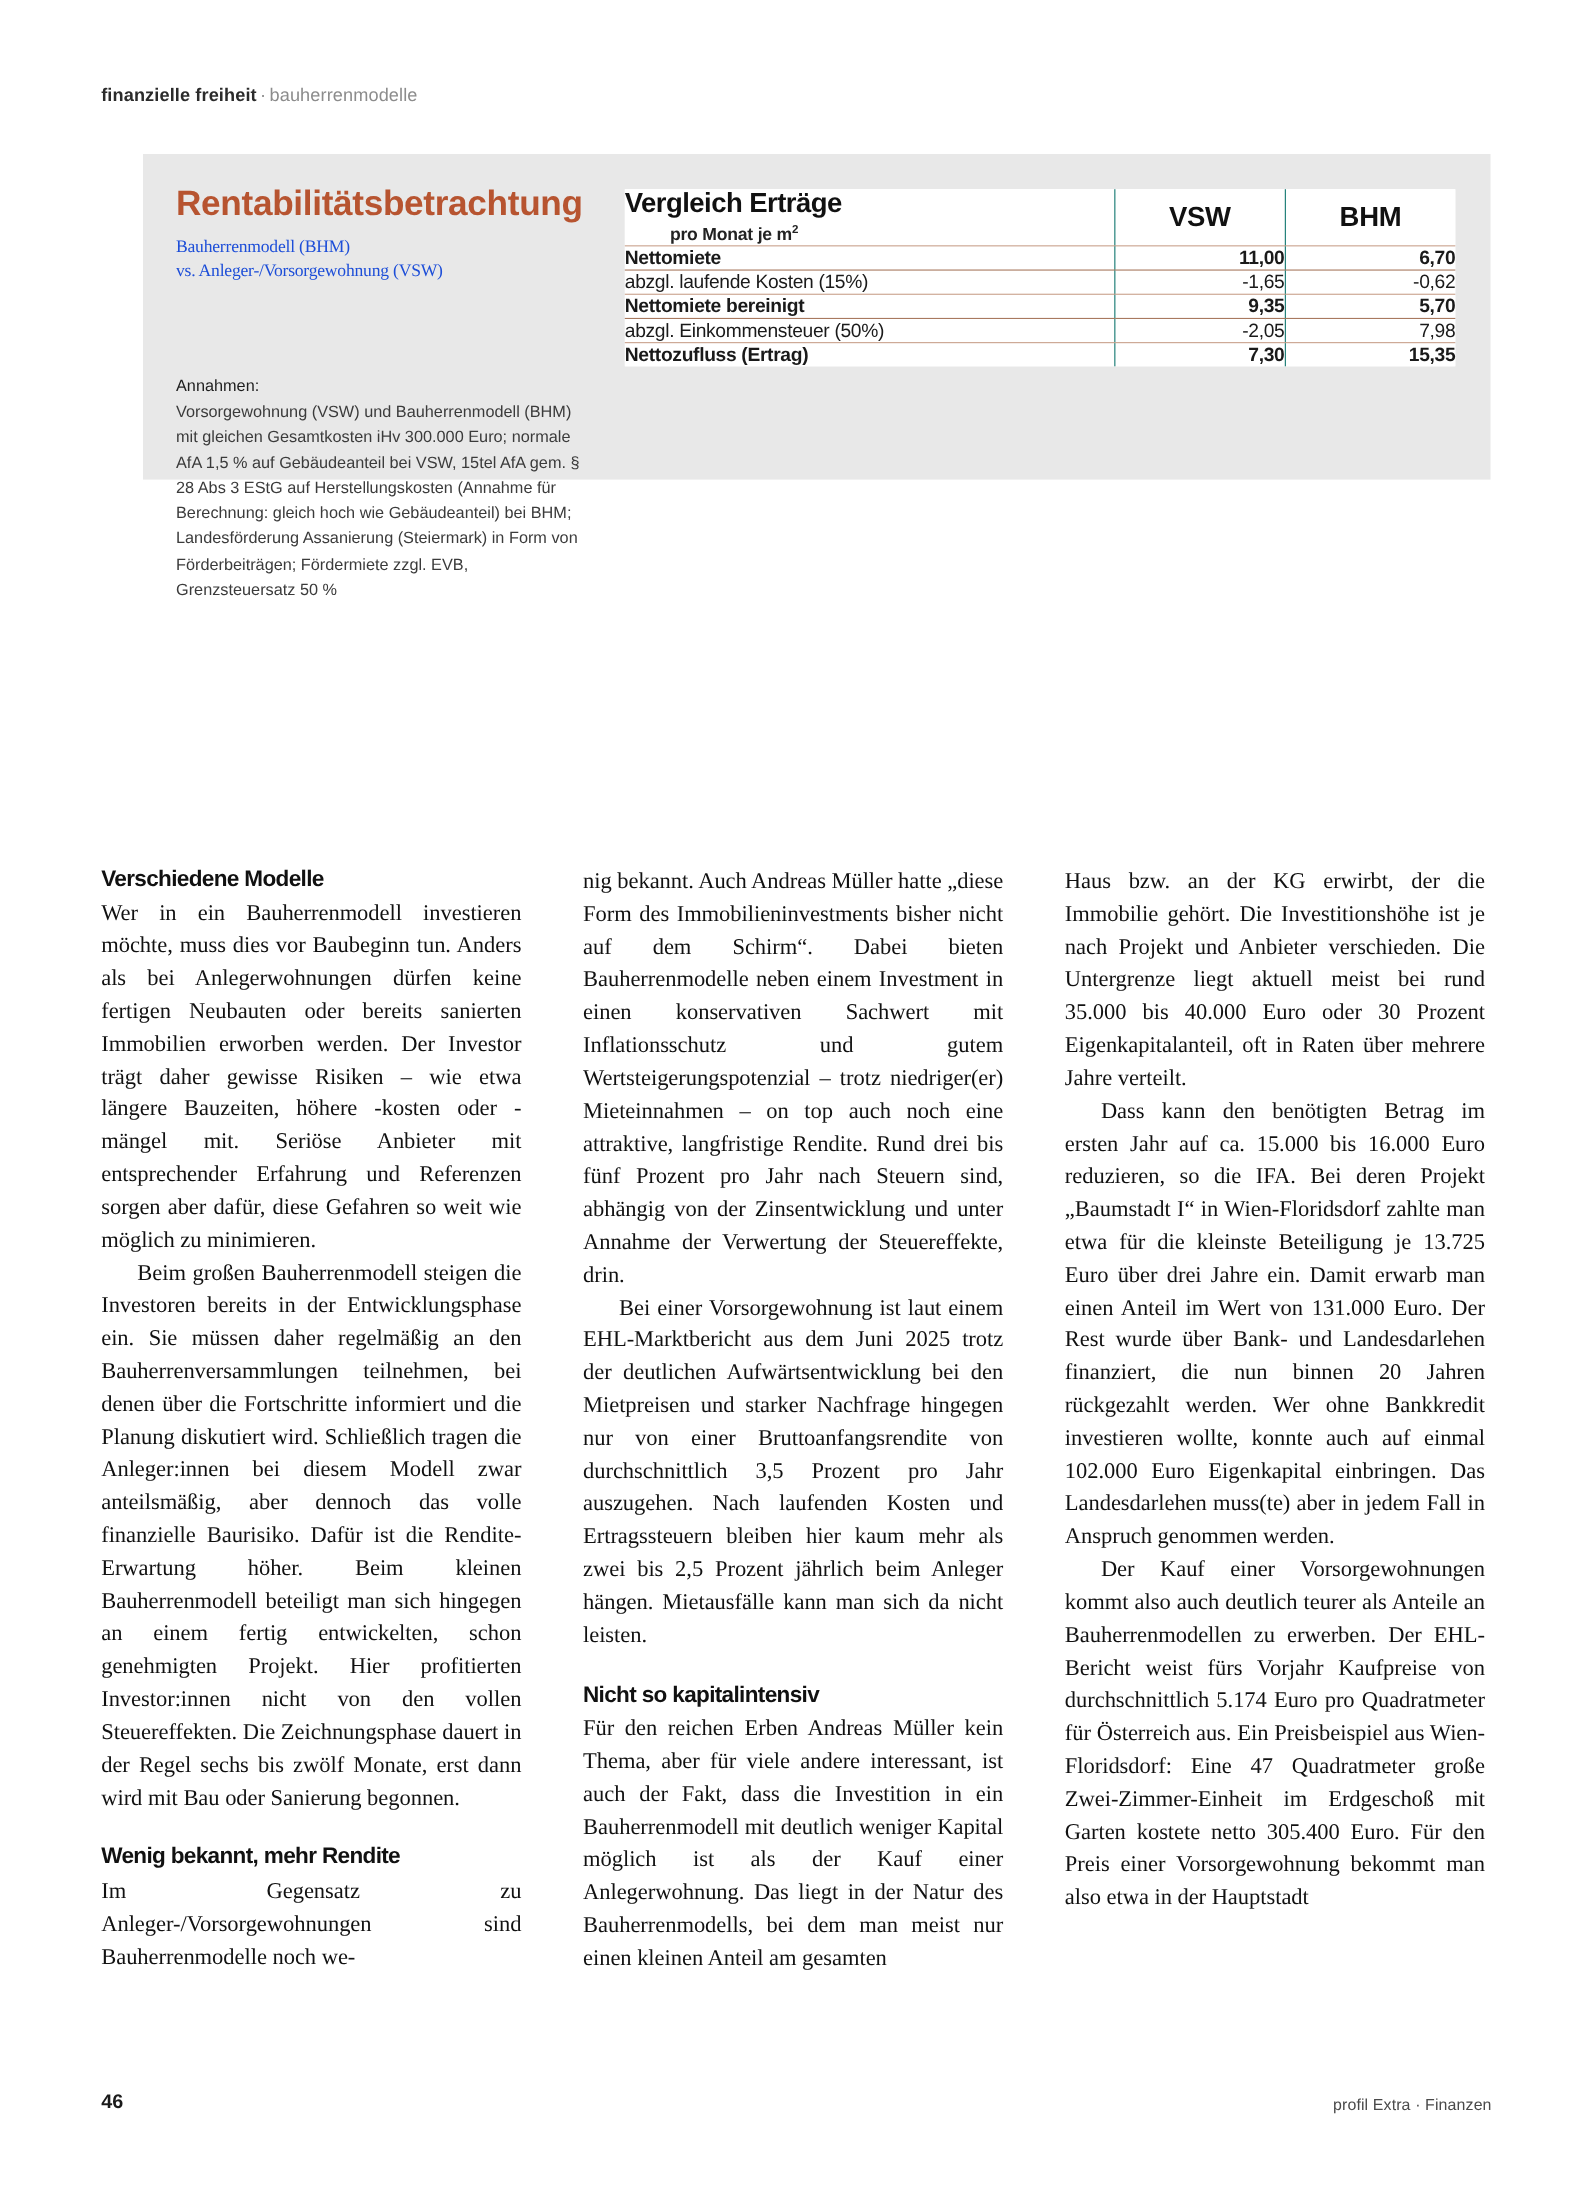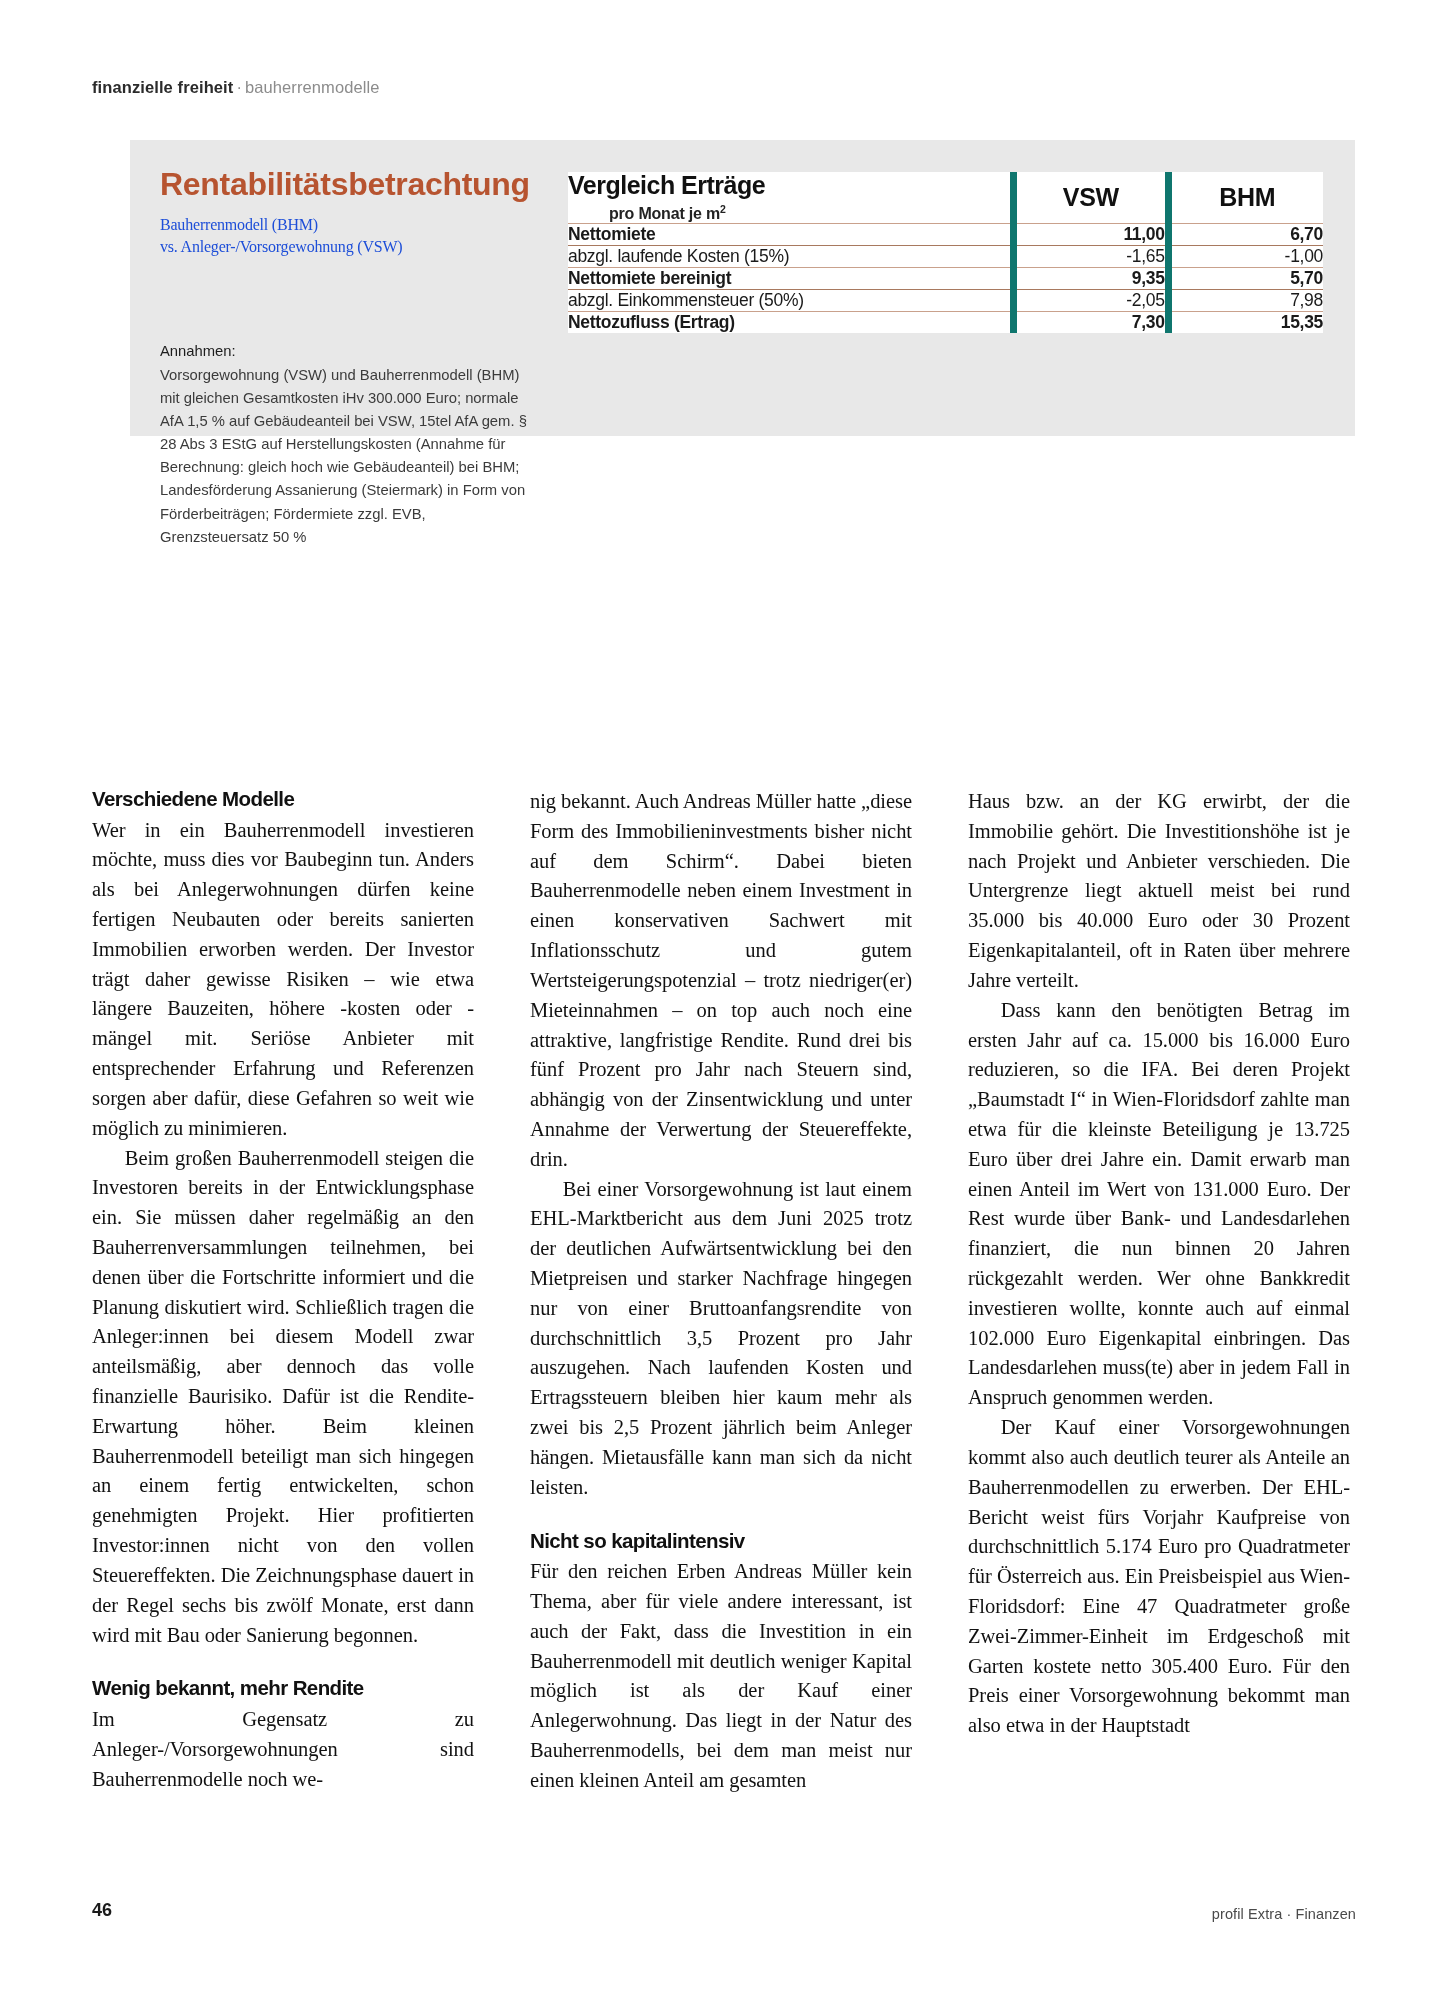--- a/index.html
+++ b/index.html
@@ -93,21 +93,21 @@
     width: 100%;
     table-layout: fixed;
     font-family: "Liberation Sans", sans-serif;
   }
   table.cmp col.c-label { width: 59%; }
   table.cmp col.c-vsw   { width: 20.5%; }
   table.cmp col.c-bhm   { width: 20.5%; }
 
   table.cmp td, table.cmp th {
     border-bottom: 1px solid #c9a18c;
-    border-right: 7px solid #0f766e;
+    border-right: 1px solid #0f766e;
     padding: 0;
     vertical-align: middle;
     background: #ffffff;
   }
   table.cmp td:last-child, table.cmp th:last-child { border-right: none; }
   table.cmp tr:last-child td { border-bottom: none; }
 
   .hdr-label {
     padding: 16px 0 18px 22px;
     text-align: left;
@@ -250,21 +250,21 @@
       </thead>
       <tbody id="cmp-body">
           <tr class="bold thick">
             <td class="cell-label">Nettomiete</td>
             <td class="cell-num">11,00</td>
             <td class="cell-num">6,70</td>
           </tr>
           <tr>
             <td class="cell-label">abzgl. laufende Kosten (15%)</td>
             <td class="cell-num">-1,65</td>
-            <td class="cell-num">-1,00</td>
+            <td class="cell-num">-0,62</td>
           </tr>
           <tr class="bold thick">
             <td class="cell-label">Nettomiete bereinigt</td>
             <td class="cell-num">9,35</td>
             <td class="cell-num">5,70</td>
           </tr>
           <tr>
             <td class="cell-label">abzgl. Einkommensteuer (50%)</td>
             <td class="cell-num">-2,05</td>
             <td class="cell-num">7,98</td>

